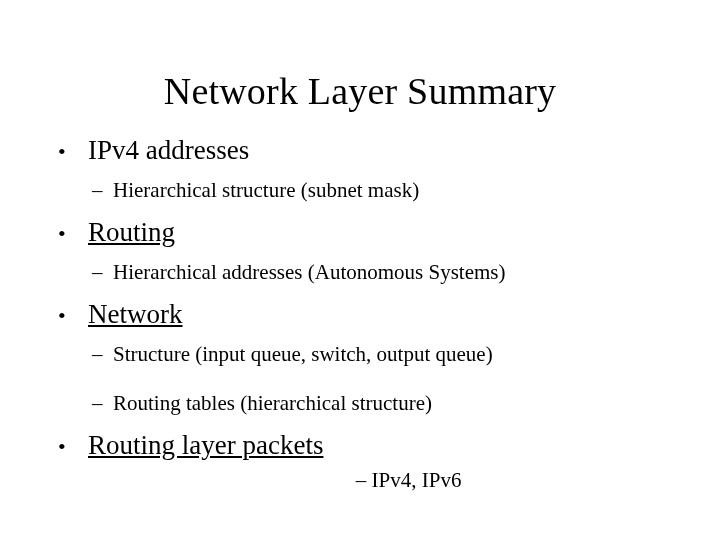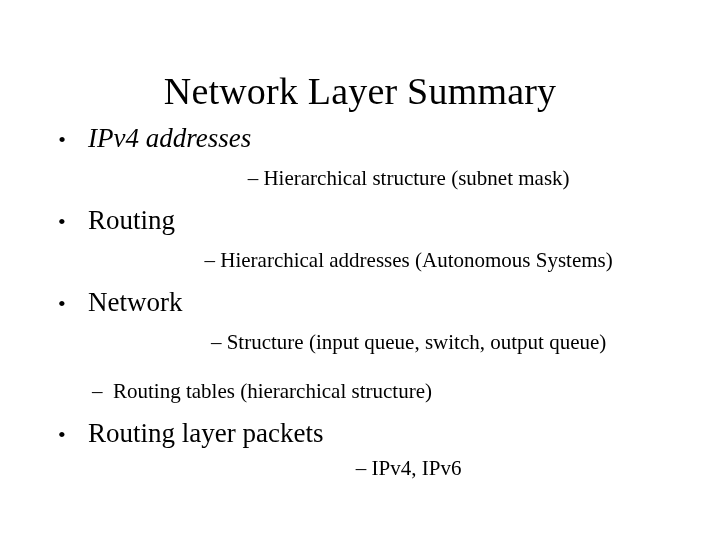--- a/index.html
+++ b/index.html
@@ -80,23 +80,23 @@
     display: inline-block;
     width: 21px;
     font-size: 21px;
     color: #000000;
   }
   .lvl2 .label {
     display: inline;
   }
 
   
-  .gap-lvl1-top   { margin-top: 0px; font-style: italic; }
-  .gap-after-l1   { margin-top: 9px; text-align: center; }   
-  .gap-after-l2   { margin-top: 12px; }  
+  .gap-lvl1-top   { margin-top: 12px; }
+  .gap-after-l1   { margin-top: 9px; }   
+  .gap-after-l2   { margin-top: 12px; text-decoration: underline; }  
   .gap-l2-l2      { margin-top: 22px; }   
   .gap-tight      { margin-top: 4px; text-align: center; }
 </style>
 </head>
 <body>
 
 <div class="slide">
 
   <h1 class="slide-title">Network Layer Summary</h1>
 

